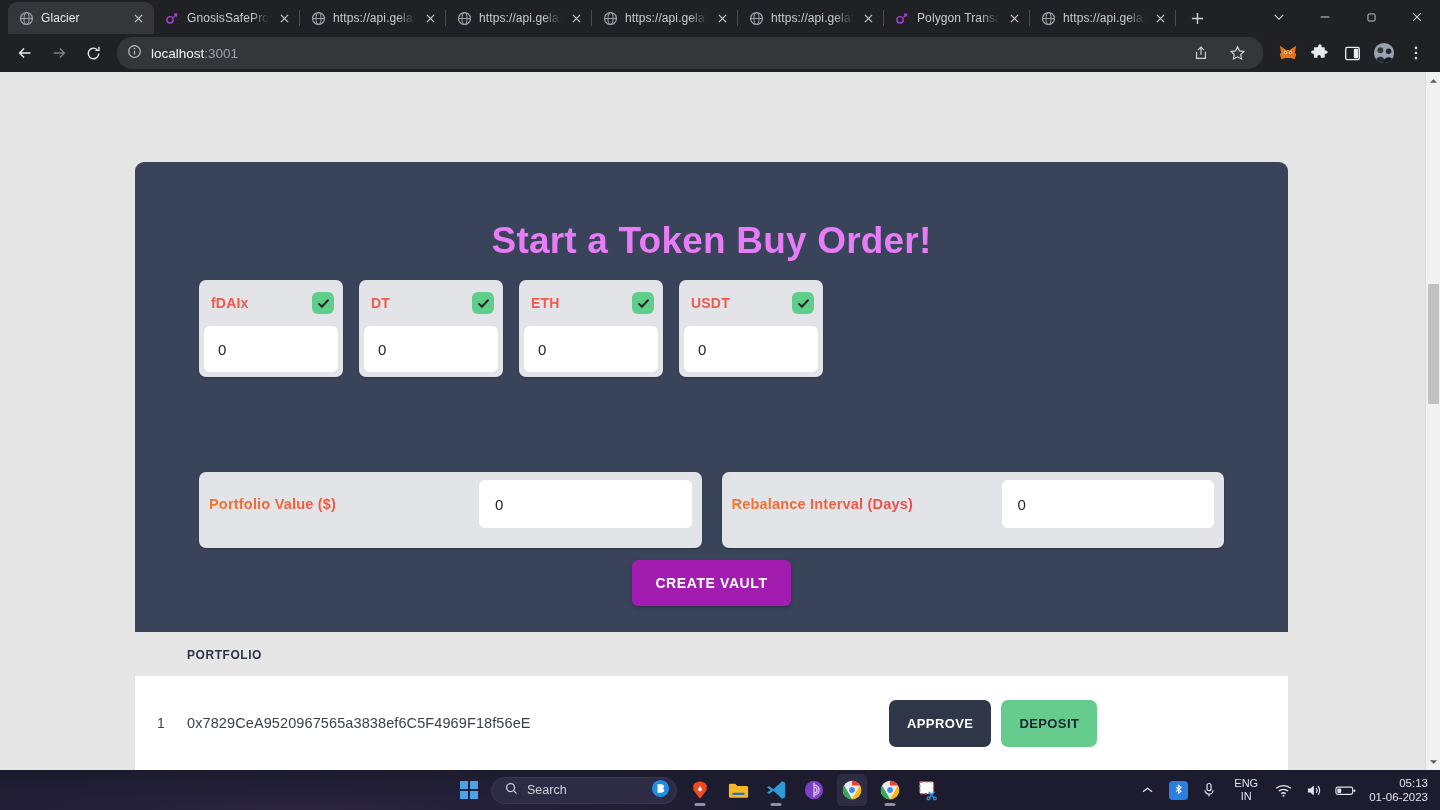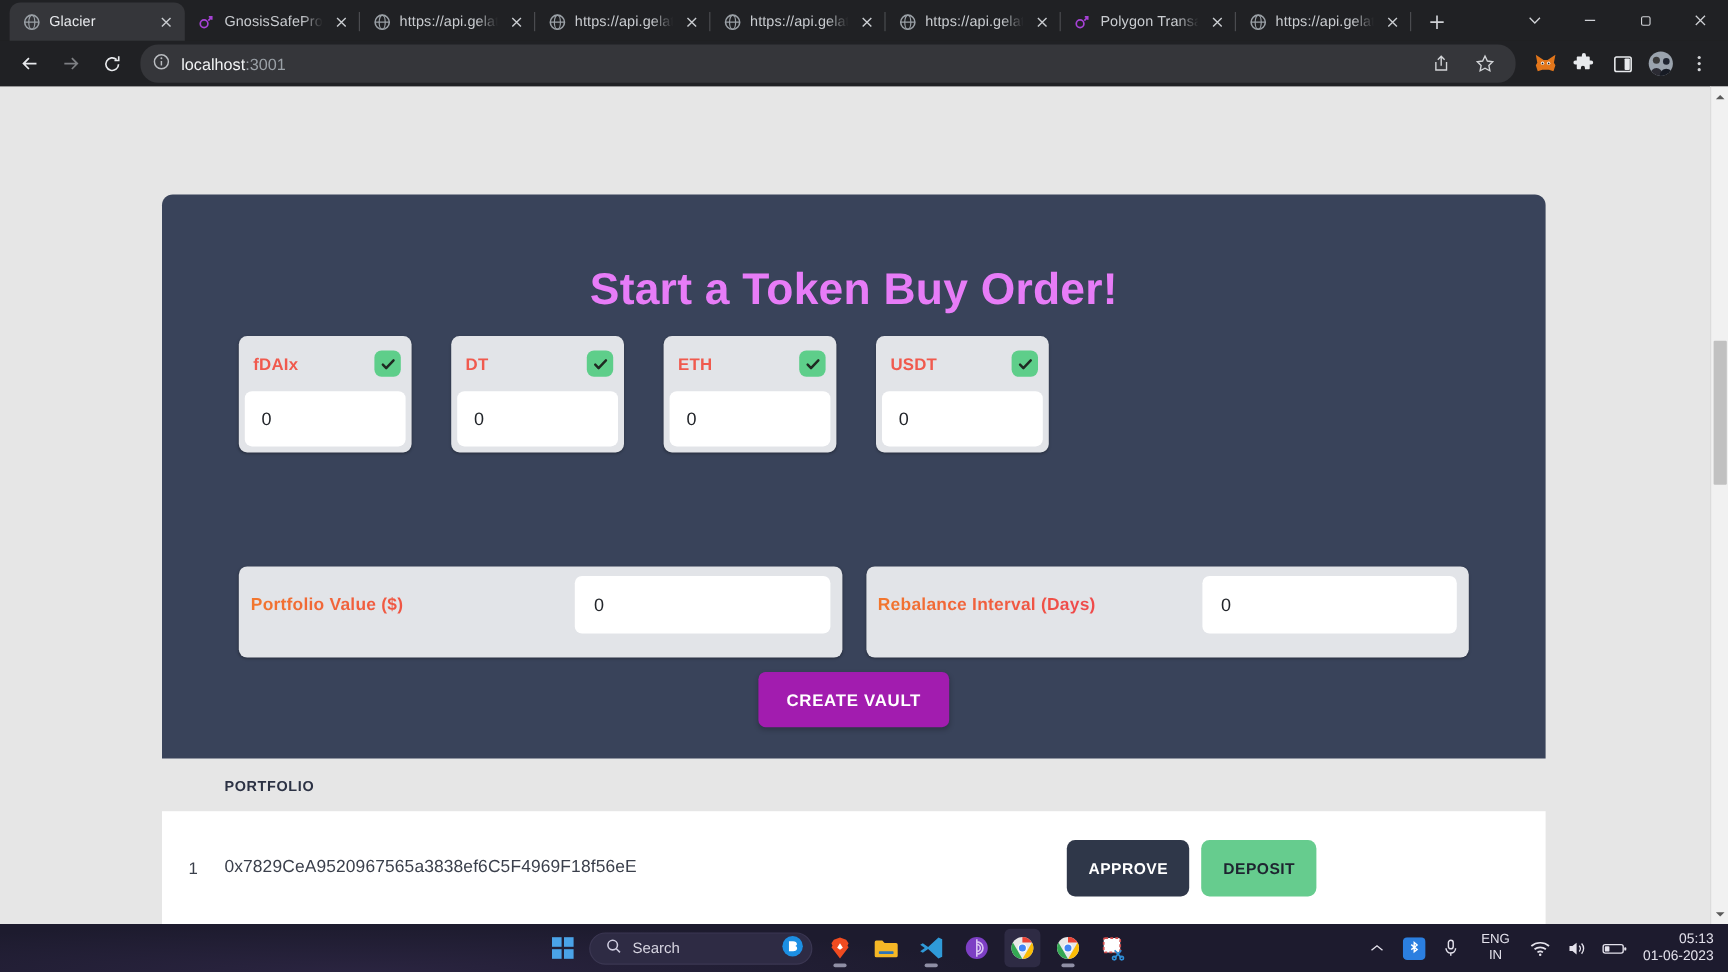--- a/index.html
+++ b/index.html
@@ -111,21 +111,21 @@
     position: absolute; left: 64px; top: 118px; right: 64px;
     display: flex; align-items: flex-start;
   }
   .assets-labels { width: 400px; padding-top: 20px; }
   .assets-labels div {
     color: #f3f4f6; font-size: 19px; font-weight: 400;
     letter-spacing: .15px;
   }
   .assets-labels .lbl1 { margin-bottom: 27px; }
 
-  .asset-cards { display: flex; gap: 33px; }
+  .asset-cards { display: flex; gap: 16px; }
   .asset-card {
     width: 144px; background: #e2e4e8;
     border-radius: 7px; overflow: hidden;
     box-shadow: 0 1px 2px rgba(0,0,0,.25);
   }
   .asset-head {
     height: 46px; display: flex; align-items: center;
     justify-content: space-between; padding: 0 9px 0 12px;
   }
   .asset-name { font-size: 14px; font-weight: bold; color: #f05a4e; letter-spacing: .2px; }

